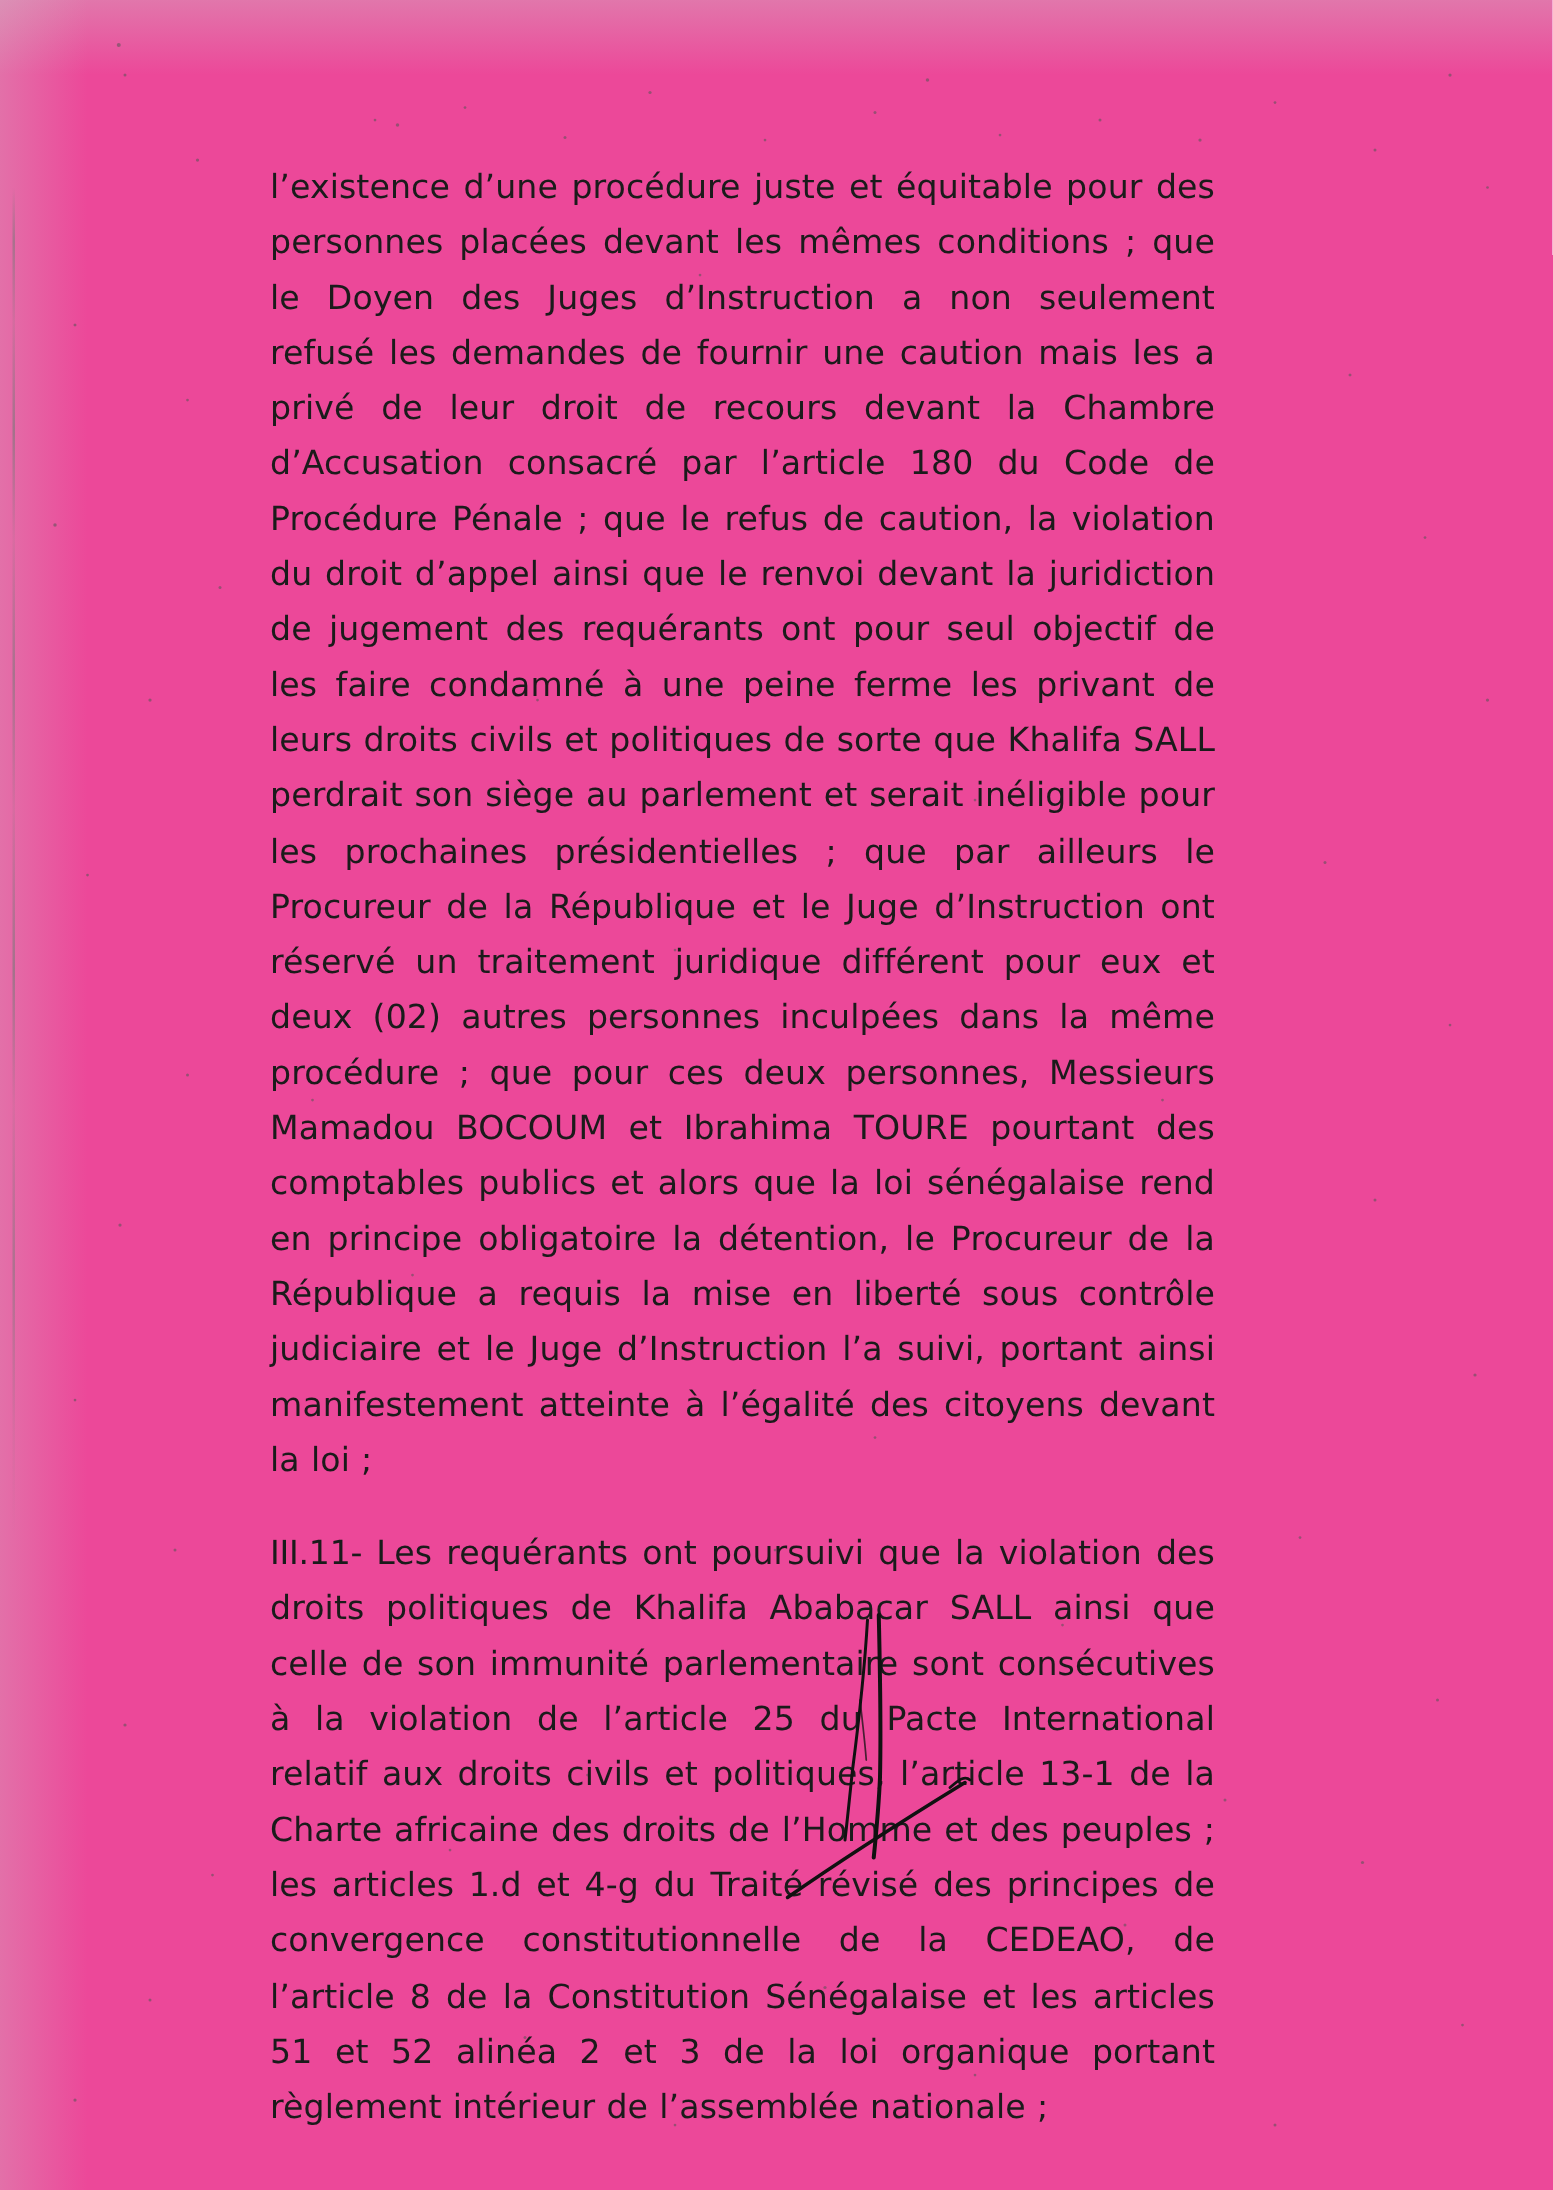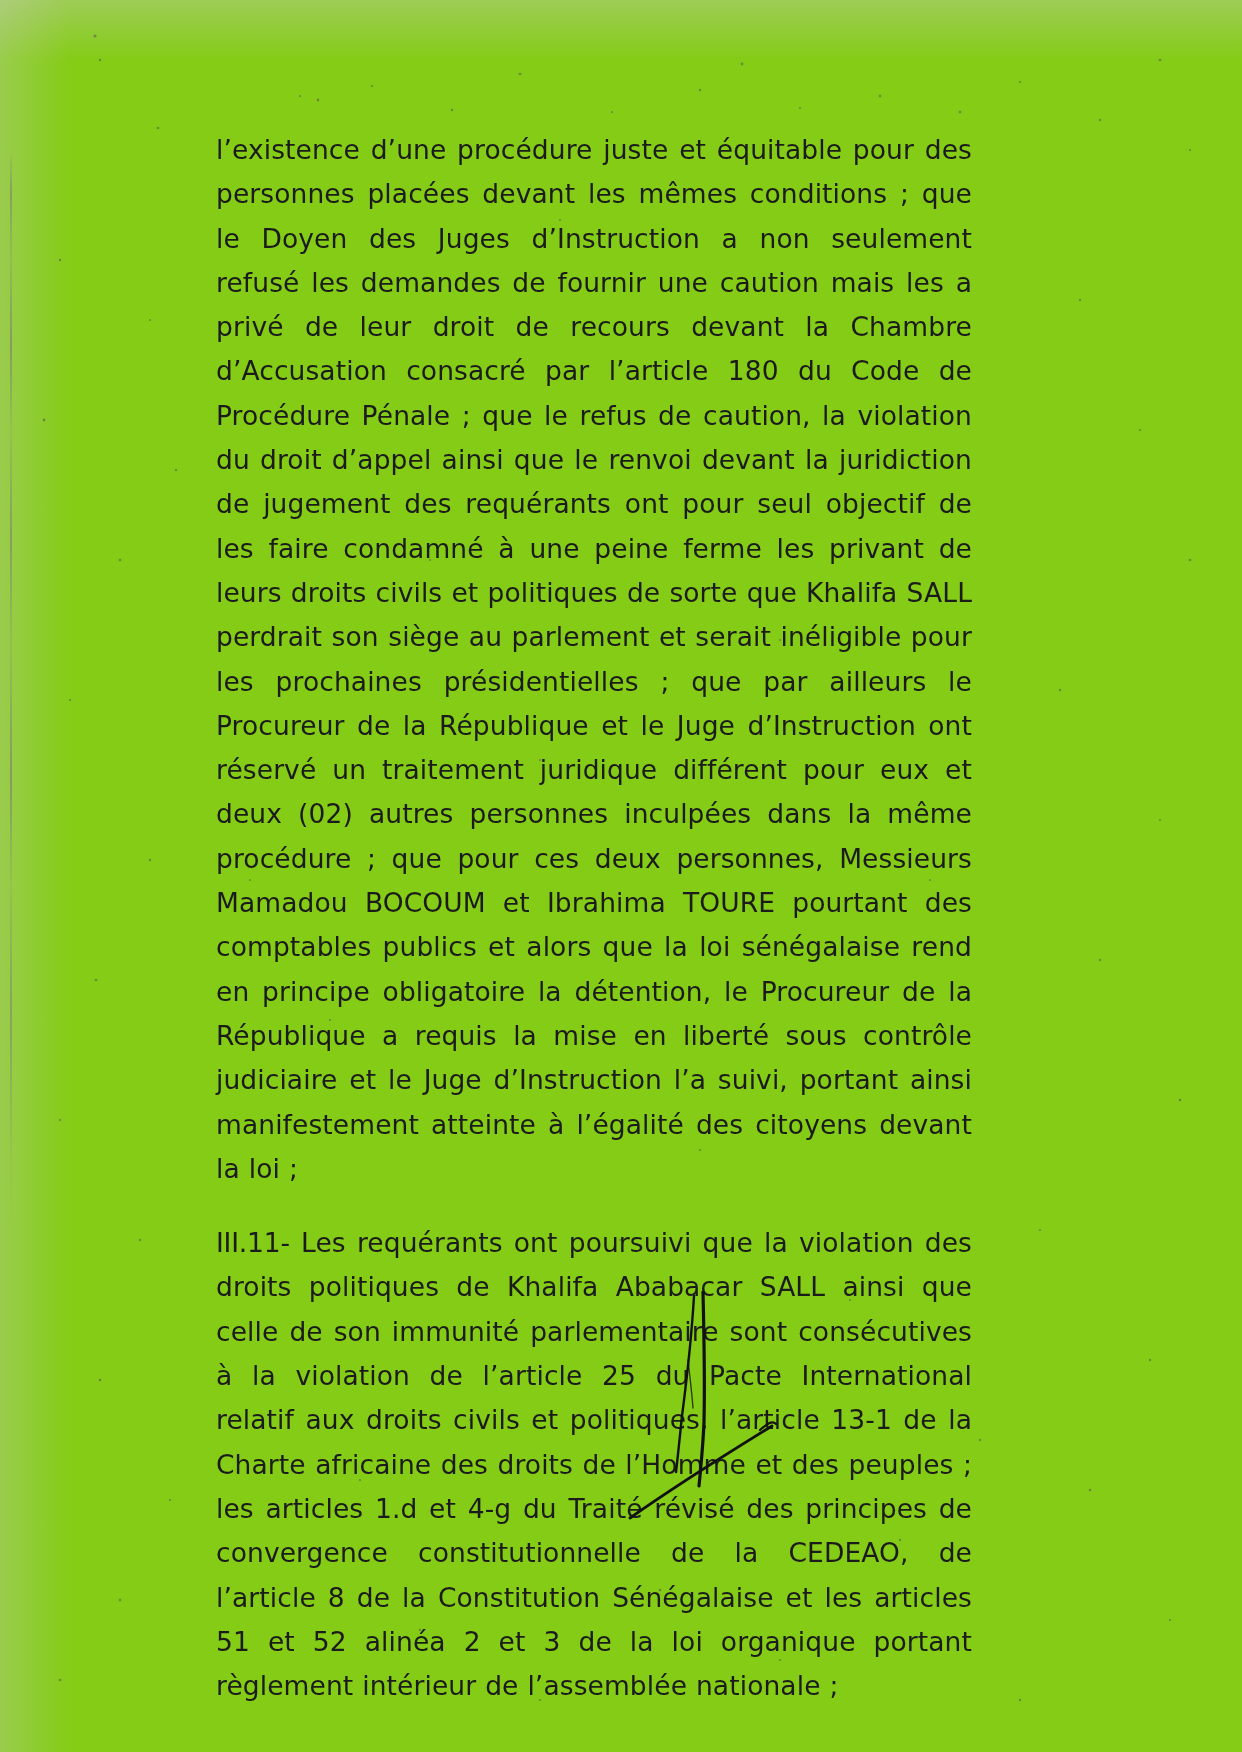--- a/index.html
+++ b/index.html
@@ -4,21 +4,21 @@
 <style>
   html, body {
     margin: 0;
     padding: 0;
     background: #ffffff;
   }
   .page {
     position: relative;
     width: 1242px;
     height: 1752px;
-    background: #84cc16;
+    background: #ec4899;
     overflow: hidden;
     font-family: "DejaVu Sans", sans-serif;
   }
 
   
   .scan-noise {
     position: absolute;
     inset: 0;
     pointer-events: none;
     opacity: .55;

